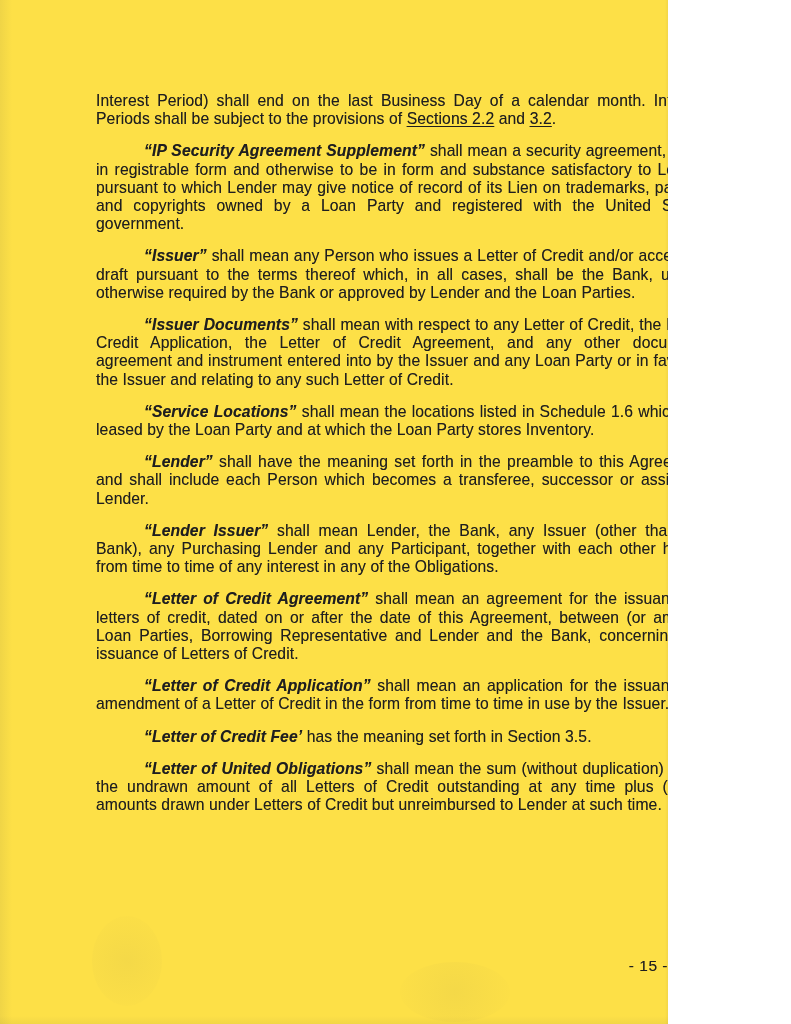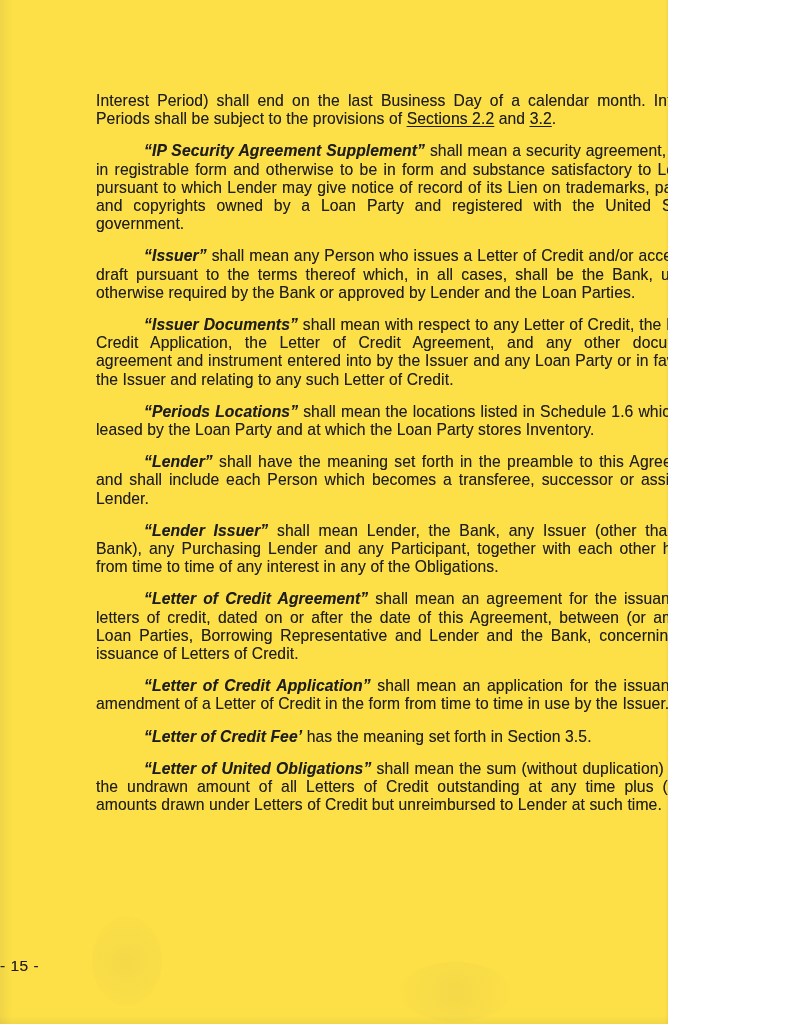--- a/index.html
+++ b/index.html
@@ -67,40 +67,40 @@
     text-indent: 48px;
   }
   .seg-bi { font-weight: 700; font-style: italic; }
   .seg-u  { text-decoration: underline; text-underline-offset: 2px; }
 
   .page-footer {
     position: absolute;
     left: 0;
     top: 957px;
     width: 100%;
-    text-align: left;
+    text-align: right;
     font-size: 15.5px;
     letter-spacing: 0.5px;
     text-shadow: 0 0 0.4px rgba(20,20,25,0.45);
   }
 </style>
 </head>
 <body>
 
 <div class="page">
   <div class="edge-right"></div>
   <div class="smudge smudge-a"></div>
   <div class="smudge smudge-b"></div>
 
   <div class="doc-body">
       <p class="para"><span class="seg-n">Interest Period) shall end on the last Business Day of a calendar month.  Interest Periods shall be subject to the provisions of </span><span class="seg-u">Sections 2.2</span><span class="seg-n"> and </span><span class="seg-u">3.2</span><span class="seg-n">.</span></p>
       <p class="para indent"><span class="seg-bi">“IP Security Agreement Supplement”</span><span class="seg-n"> shall mean a security agreement, to be in registrable form and otherwise to be in form and substance satisfactory to Lender pursuant to which Lender may give notice of record of its Lien on trademarks, patents and copyrights owned by a Loan Party and registered with the United States government.</span></p>
       <p class="para indent"><span class="seg-bi">“Issuer”</span><span class="seg-n"> shall mean any Person who issues a Letter of Credit and/or accepts a draft pursuant to the terms thereof which, in all cases, shall be the Bank, unless otherwise required by the Bank or approved by Lender and the Loan Parties.</span></p>
       <p class="para indent"><span class="seg-bi">“Issuer Documents”</span><span class="seg-n"> shall mean with respect to any Letter of Credit, the Letter Credit Application, the Letter of Credit Agreement, and any other document, agreement and instrument entered into by the Issuer and any Loan Party or in favor of the Issuer and relating to any such Letter of Credit.</span></p>
-      <p class="para indent"><span class="seg-bi">“Periods Locations”</span><span class="seg-n"> shall mean the locations listed in Schedule 1.6 which are leased by the Loan Party and at which the Loan Party stores Inventory.</span></p>
+      <p class="para indent"><span class="seg-bi">“Service Locations”</span><span class="seg-n"> shall mean the locations listed in Schedule 1.6 which are leased by the Loan Party and at which the Loan Party stores Inventory.</span></p>
       <p class="para indent"><span class="seg-bi">“Lender”</span><span class="seg-n"> shall have the meaning set forth in the preamble to this Agreement and shall include each Person which becomes a transferee, successor or assign of Lender.</span></p>
       <p class="para indent"><span class="seg-bi">“Lender Issuer”</span><span class="seg-n"> shall mean Lender, the Bank, any Issuer (other than the Bank), any Purchasing Lender and any Participant, together with each other holder from time to time of any interest in any of the Obligations.</span></p>
       <p class="para indent"><span class="seg-bi">“Letter of Credit Agreement”</span><span class="seg-n"> shall mean an agreement for the issuance of letters of credit, dated on or after the date of this Agreement, between (or among) Loan Parties, Borrowing Representative and Lender and the Bank, concerning the issuance of Letters of Credit.</span></p>
       <p class="para indent"><span class="seg-bi">“Letter of Credit Application”</span><span class="seg-n"> shall mean an application for the issuance or amendment of a Letter of Credit in the form from time to time in use by the Issuer.</span></p>
       <p class="para indent"><span class="seg-bi">“Letter of Credit Fee’</span><span class="seg-n"> has the meaning set forth in Section 3.5.</span></p>
       <p class="para indent"><span class="seg-bi">“Letter of United Obligations”</span><span class="seg-n"> shall mean the sum (without duplication) of (a) the undrawn amount of all Letters of Credit outstanding at any time plus (b) all amounts drawn under Letters of Credit but unreimbursed to Lender at such time.</span></p>
     </div>
 
   <div class="page-footer">- 15 -</div>
 </div>

